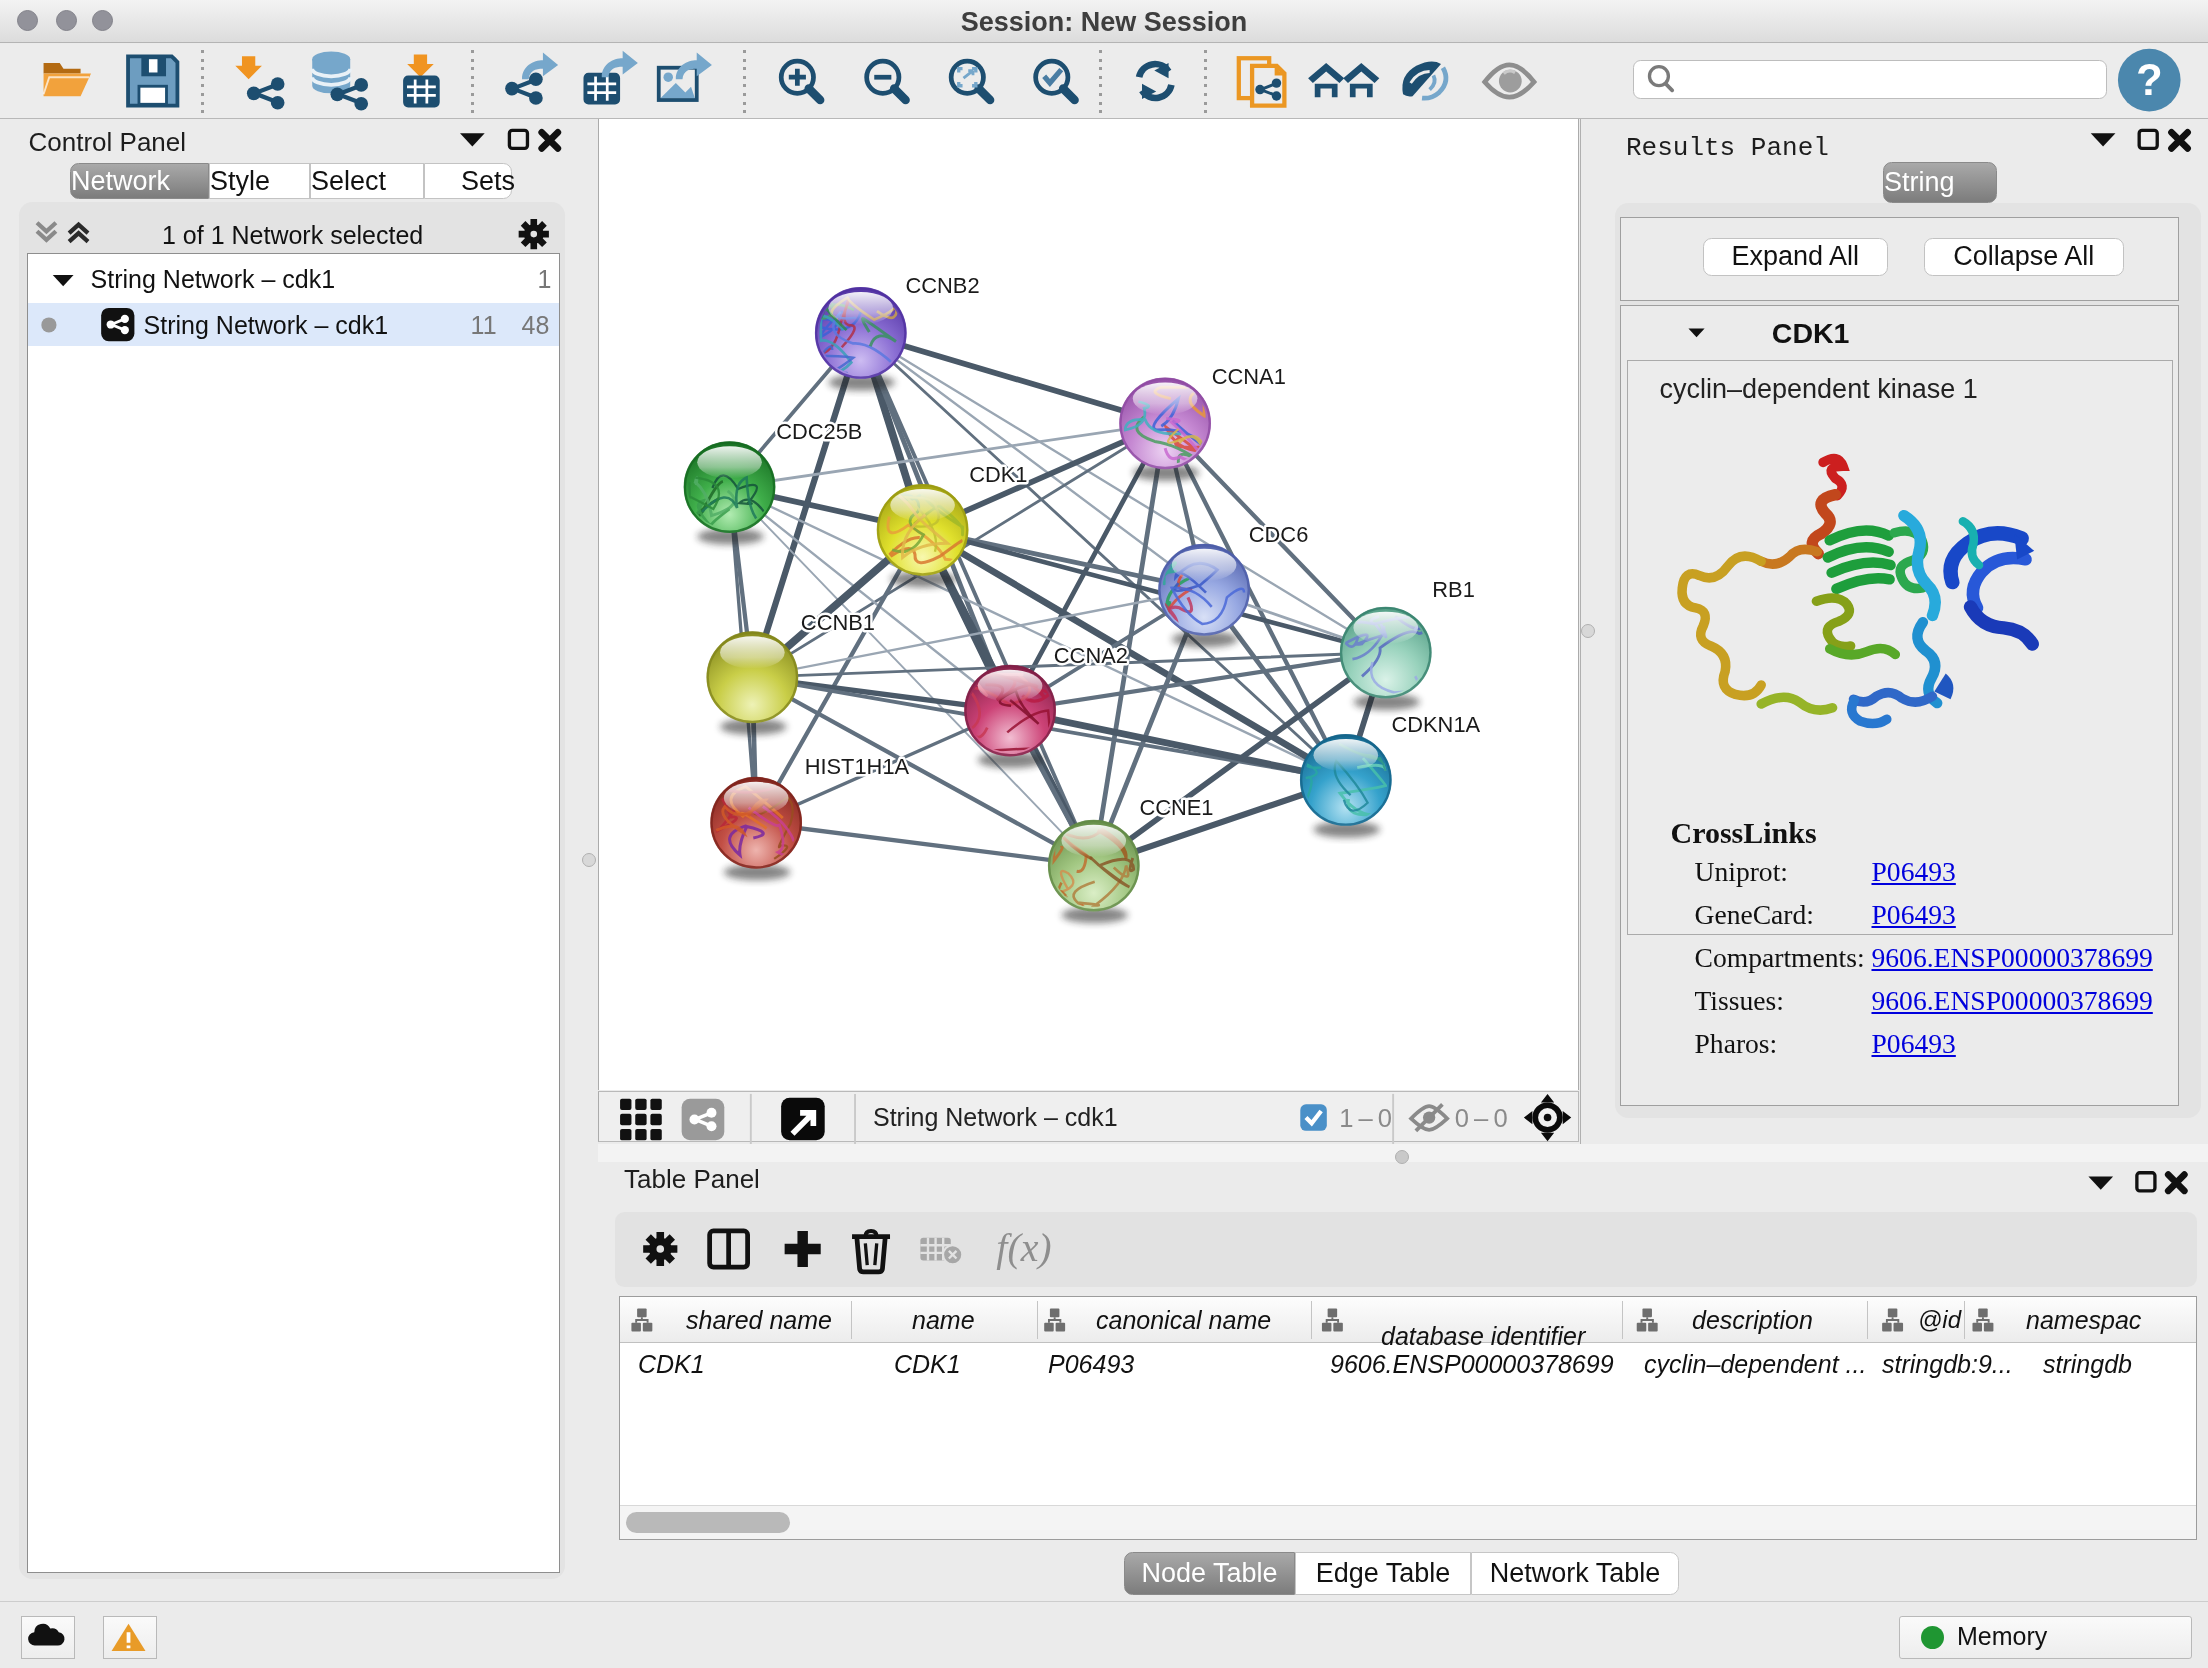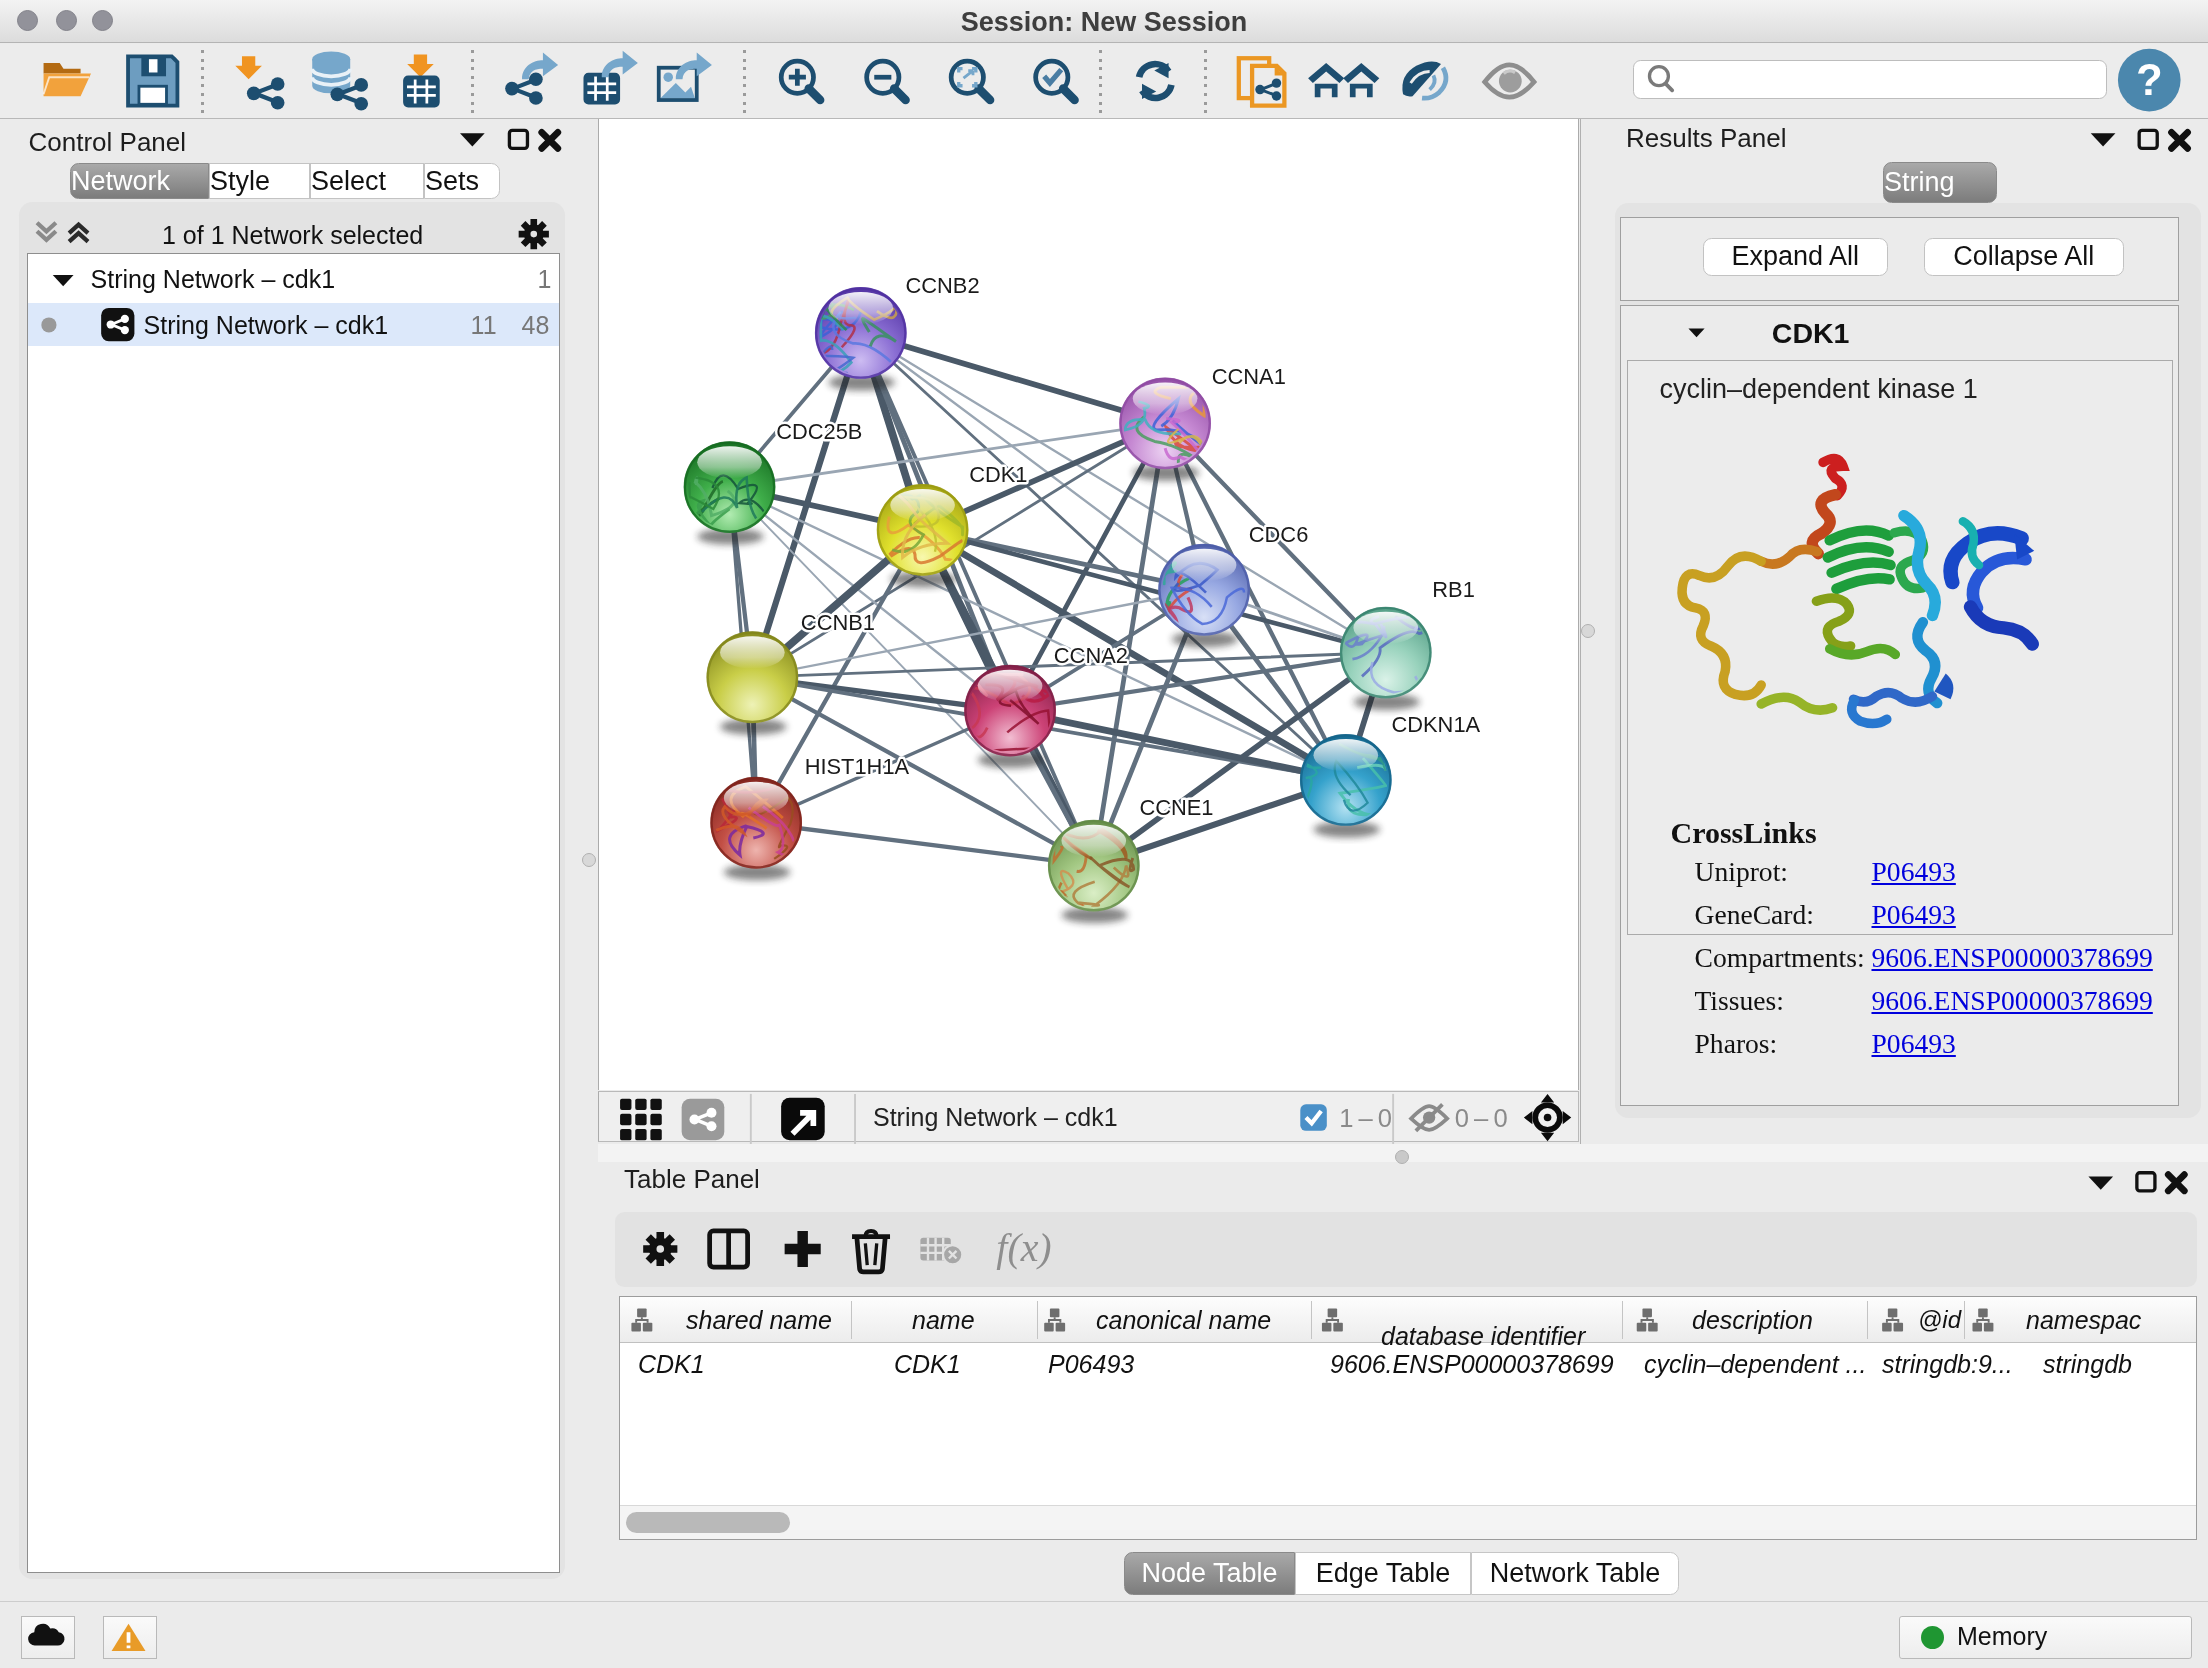--- a/index.html
+++ b/index.html
@@ -229,21 +229,21 @@
   <div id="cpanel">
     <div class="phead" style="position:absolute;left:28.5px;top:7.6px;">Control Panel</div>
     <svg width="597" height="57" style="position:absolute;left:0;top:0;" viewBox="0 0 628 60">
       <path d="M484,15 L510,15 L497,29 Z" fill="#111"></path>
       <rect x="536" y="12" width="19" height="19" rx="3" fill="none" stroke="#111" stroke-width="3.5"></rect>
       <path d="M570,14 L587,31 M587,14 L570,31" stroke="#111" stroke-width="7" stroke-linecap="round"></path>
     </svg>
     <div class="tab sel" style="left:70px;width:139px;border-radius:8.6px 0 0 8.6px;">Network</div>
     <div class="tab" style="left:209px;width:101px;">Style</div>
     <div class="tab" style="left:310px;width:114px;">Select</div>
-    <div class="tab" style="left:424px;width:76px;border-radius:0 8.6px 8.6px 0;">Sets</div>
+    <div class="tab" style="left:424px;width:88px;border-radius:0 8.6px 8.6px 0;padding-left:36px;">Sets</div>
     <div id="net-round">
       <svg width="546" height="51" style="position:absolute;left:0;top:0;" viewBox="0 0 574 54">
         <path d="M17,22 L27,31 L37,22 M17,31 L27,40 L37,31" stroke="#8a8a8a" stroke-width="4.5" fill="none"></path>
         <path d="M51,33 L61,24 L71,33 M51,42 L61,33 L71,42" stroke="#2a2a2a" stroke-width="4.5" fill="none"></path>
         <g transform="translate(543,34)">
           <circle cx="0" cy="0" r="7" fill="none" stroke="#111" stroke-width="7"></circle>
           <g stroke="#111" stroke-width="7">
             <path d="M0,-16 V-9 M0,16 V9 M-16,0 H-9 M16,0 H9 M-11.3,-11.3 L-6.4,-6.4 M11.3,11.3 L6.4,6.4 M-11.3,11.3 L-6.4,6.4 M11.3,-11.3 L6.4,-6.4"></path>
           </g>
         </g>
@@ -629,21 +629,21 @@
       <g transform="translate(999,27)">
         <circle cx="0" cy="0" r="13" fill="none" stroke="#0a0a0a" stroke-width="6"></circle>
         <path d="M0,-25 L-7,-16 H7 Z M0,25 L-7,16 H7 Z M-25,0 L-16,-7 V7 Z M25,0 L16,-7 V7 Z" fill="#0a0a0a"></path>
         <circle cx="0" cy="0" r="4" fill="#0a0a0a"></circle>
       </g>
     </svg>
     <div style="position:absolute;left:274px;top:11.4px;font-size:25px;color:#222;">String Network – cdk1</div>
   </div>
 
   <div id="rpanel">
-    <div class="phead" style="position:absolute;left:45px;top:4px;">Results Panel</div>
+    <div class="phead" style="position:absolute;left:45px;top:14px;font-family:Liberation Mono, monospace;">Results Panel</div>
     <svg width="629" height="57" style="position:absolute;left:0;top:0;" viewBox="0 0 661 60">
       <path d="M536,15 L562,15 L549,29 Z" fill="#111"></path>
       <rect x="587" y="12" width="19" height="19" rx="3" fill="none" stroke="#111" stroke-width="3.5"></rect>
       <path d="M621,14 L638,31 M638,14 L621,31" stroke="#111" stroke-width="7" stroke-linecap="round"></path>
     </svg>
     <div class="tab sel" style="left:302px;top:43px;width:114px;height:41px;line-height:39px;border-radius:8.6px;">String</div>
     <div id="r-round">
       <div style="position:absolute;left:4.8px;top:14.3px;width:559px;height:84px;border:1.9px solid #9f9f9f;background:#ebebeb;">
         <div class="rbtn" style="left:74px;width:185px;top:20px;">Expand All</div>
         <div class="rbtn" style="left:295px;width:200px;top:20px;">Collapse All</div>

